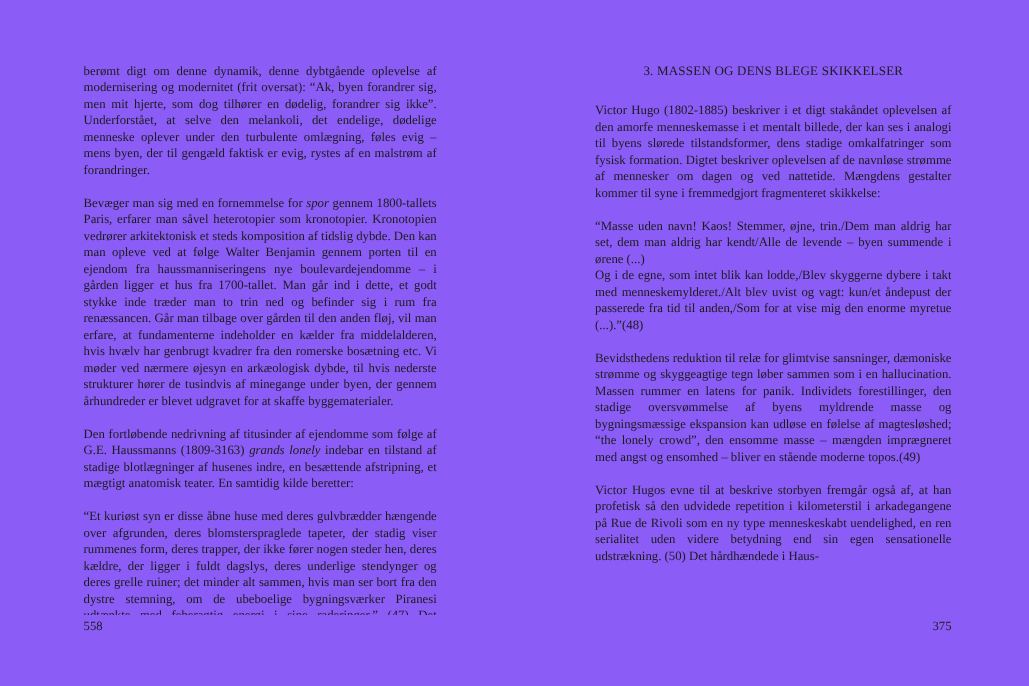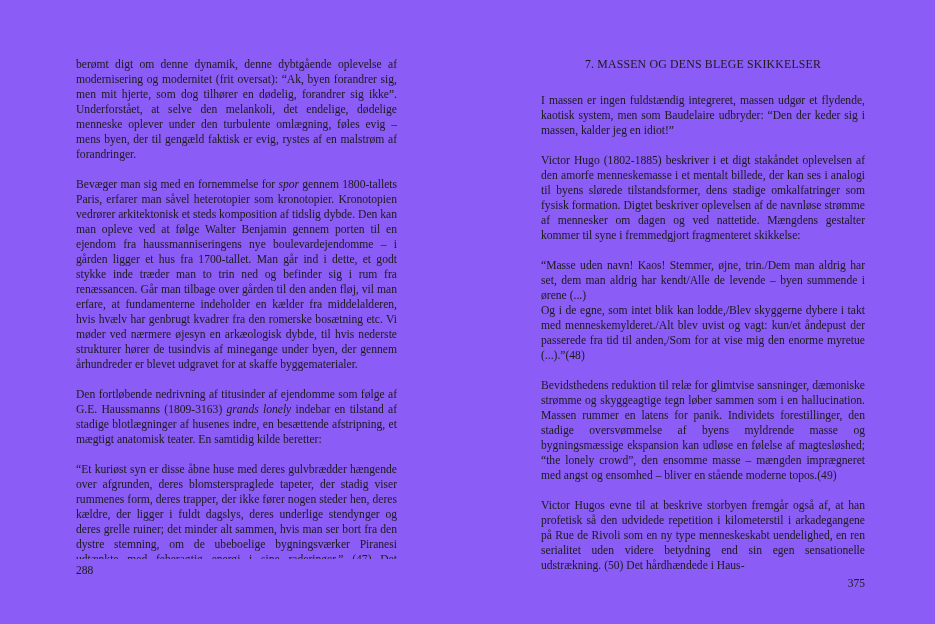--- a/index.html
+++ b/index.html
@@ -49,41 +49,40 @@
   }
   .para:last-child { margin-bottom: 0; }
   .it { font-style: italic; }
   .page-number {
     position: absolute;
     top: 506px;
     font-size: 11.5px;
     line-height: 15px;
   }
   .pn-left  { left: 0; }
-  .pn-right { right: 0; margin-top: 13px; }
+  .pn-right { right: 0; }
 </style>
 </head>
 <body>
 
 <div class="spread">
 
   <div class="page page-left">
     <div class="body-text">
         <p class="para"><span>berømt digt om denne dynamik, denne dybtgående oplevelse af modernisering og modernitet (frit oversat): “Ak, byen forandrer sig, men mit hjerte, som dog tilhører en dødelig, forandrer sig ikke”. Underforstået, at selve den melankoli, det endelige, dødelige menneske oplever under den turbulente omlægning, føles evig – mens byen, der til gengæld faktisk er evig, rystes af en malstrøm af forandringer.</span></p>
         <p class="para"><span>Bevæger man sig med en fornemmelse for </span><span class="it">spor</span><span> gennem 1800-tallets Paris, erfarer man såvel heterotopier som kronotopier. Kronotopien vedrører arkitektonisk et steds komposition af tidslig dybde. Den kan man opleve ved at følge Walter Benjamin gennem porten til en ejendom fra haussmanniseringens nye boulevardejendomme – i gården ligger et hus fra 1700-tallet. Man går ind i dette, et godt stykke inde træder man to trin ned og befinder sig i rum fra renæssancen. Går man tilbage over gården til den anden fløj, vil man erfare, at fundamenterne indeholder en kælder fra middelalderen, hvis hvælv har genbrugt kvadrer fra den romerske bosætning etc. Vi møder ved nærmere øjesyn en arkæologisk dybde, til hvis nederste strukturer hører de tusindvis af minegange under byen, der gennem århundreder er blevet udgravet for at skaffe byggematerialer.</span></p>
         <p class="para"><span>Den fortløbende nedrivning af titusinder af ejendomme som følge af G.E. Haussmanns (1809-3163) </span><span class="it">grands lonely</span><span> indebar en tilstand af stadige blotlægninger af husenes indre, en besættende afstripning, et mægtigt anatomisk teater. En samtidig kilde beretter:</span></p>
         <p class="para"><span>“Et kuriøst syn er disse åbne huse med deres gulvbrædder hængende over afgrunden, deres blomsterspraglede tapeter, der stadig viser rummenes form, deres trapper, der ikke fører nogen steder hen, deres kældre, der ligger i fuldt dagslys, deres underlige stendynger og deres grelle ruiner; det minder alt sammen, hvis man ser bort fra den dystre stemning, om de ubeboelige bygningsværker Piranesi udtænkte med feberagtig energi i sine raderinger.” (47) Det ruinagtige, assemblagen af spor og modernitetens ekspansive fremmarch af opbrud løber sammen.</span></p>
       </div>
-    <div class="page-number pn-left">288</div>
+    <div class="page-number pn-left">558</div>
   </div>
 
   <div class="page page-right">
-    <h1 class="chapter-heading">7. MASSEN OG DENS BLEGE SKIKKELSER</h1>
+    <h1 class="chapter-heading">3. MASSEN OG DENS BLEGE SKIKKELSER</h1>
     <div class="body-text">
-        <p class="para"><span>I massen er ingen fuldstændig integreret, massen udgør et flydende, kaotisk system, men som Baudelaire udbryder: “Den der keder sig i massen, kalder jeg en idiot!”</span></p>
         <p class="para"><span>Victor Hugo (1802-1885) beskriver i et digt stakåndet oplevelsen af den amorfe menneskemasse i et mentalt billede, der kan ses i analogi til byens slørede tilstandsformer, dens stadige omkalfatringer som fysisk formation. Digtet beskriver oplevelsen af de navnløse strømme af mennesker om dagen og ved nattetide. Mængdens gestalter kommer til syne i fremmedgjort fragmenteret skikkelse:</span></p>
         <p class="para"><span>“Masse uden navn! Kaos! Stemmer, øjne, trin./Dem man aldrig har set, dem man aldrig har kendt/Alle de levende – byen summende i ørene (...)</span><br><span>Og i de egne, som intet blik kan lodde,/Blev skyggerne dybere i takt med menneskemylderet./Alt blev uvist og vagt: kun/et åndepust der passerede fra tid til anden,/Som for at vise mig den enorme myretue (...).”(48)</span></p>
         <p class="para"><span>Bevidsthedens reduktion til relæ for glimtvise sansninger, dæmoniske strømme og skyggeagtige tegn løber sammen som i en hallucination. Massen rummer en latens for panik. Individets forestillinger, den stadige oversvømmelse af byens myldrende masse og bygningsmæssige ekspansion kan udløse en følelse af magtesløshed; “the lonely crowd”, den ensomme masse – mængden imprægneret med angst og ensomhed – bliver en stående moderne topos.(49)</span></p>
         <p class="para"><span>Victor Hugos evne til at beskrive storbyen fremgår også af, at han profetisk så den udvidede repetition i kilometerstil i arkadegangene på Rue de Rivoli som en ny type menneskeskabt uendelighed, en ren serialitet uden videre betydning end sin egen sensationelle udstrækning. (50) Det hårdhændede i Haus-</span></p>
       </div>
     <div class="page-number pn-right">375</div>
   </div>
 
 </div>
 

